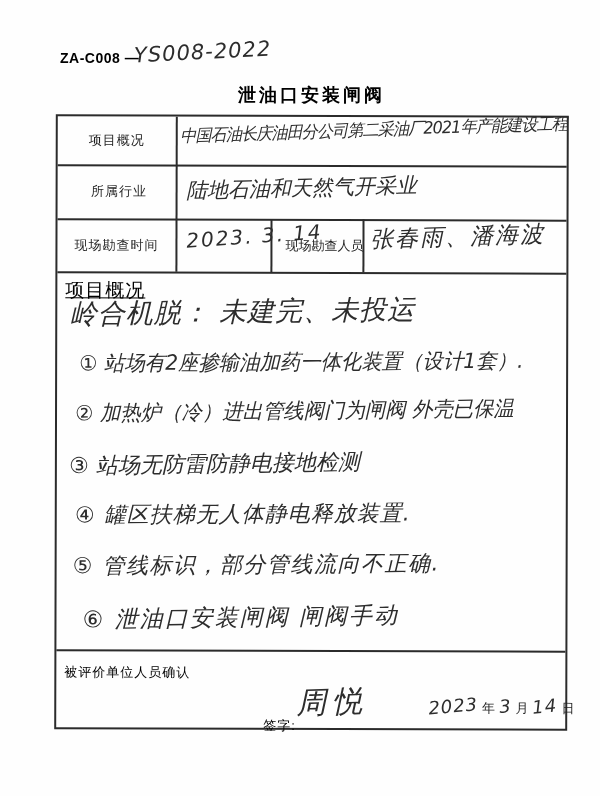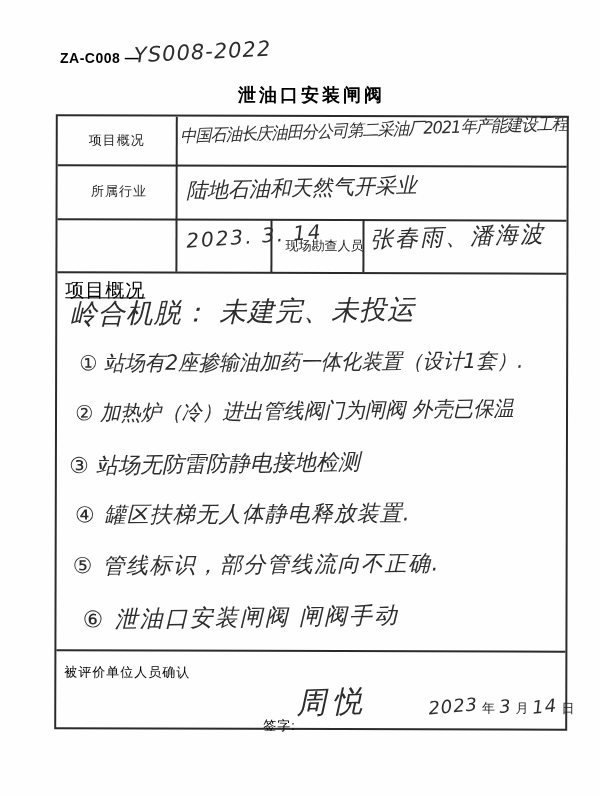--- a/index.html
+++ b/index.html
@@ -65,20 +65,21 @@
     <div class="vline" style="left:118px;height:155px"></div>
     <div class="vline" style="left:213px;top:102px;height:53px"></div>
     <div class="vline" style="left:305px;top:102px;height:53px"></div>
 
     <div class="cell-label" style="left:0;top:0;width:118px;height:48px">项目概况</div>
     <div class="hw v-project">中国石油长庆油田分公司第二采油厂2021年产能建设工程</div>
 
     <div class="cell-label" style="left:0;top:48px;width:123px;height:54px">所属行业</div>
     <div class="hw v-industry">陆地石油和天然气开采业</div>
 
+    <div class="cell-label" style="left:0;top:102px;width:118px;height:53px">现场勘查时间</div>
     <div class="hw v-time">2023. 3. 14</div>
     <div class="cell-label" style="left:213px;top:102px;width:108px;height:53px;letter-spacing:0">现场勘查人员</div>
     <div class="hw v-person">张春雨、潘海波</div>
 
     <div class="ov-label printed">项目概况</div>
     <div class="hw ov-line ov0">岭合机脱： 未建完、未投运</div>
     <div class="hw ov-line ov1">① 站场有2座掺输油加药一体化装置（设计1套）.</div>
     <div class="hw ov-line ov2">② 加热炉（冷）进出管线阀门为闸阀 外壳已保温</div>
     <div class="hw ov-line ov3">③ 站场无防雷防静电接地检测</div>
     <div class="hw ov-line ov4">④ 罐区扶梯无人体静电释放装置.</div>

